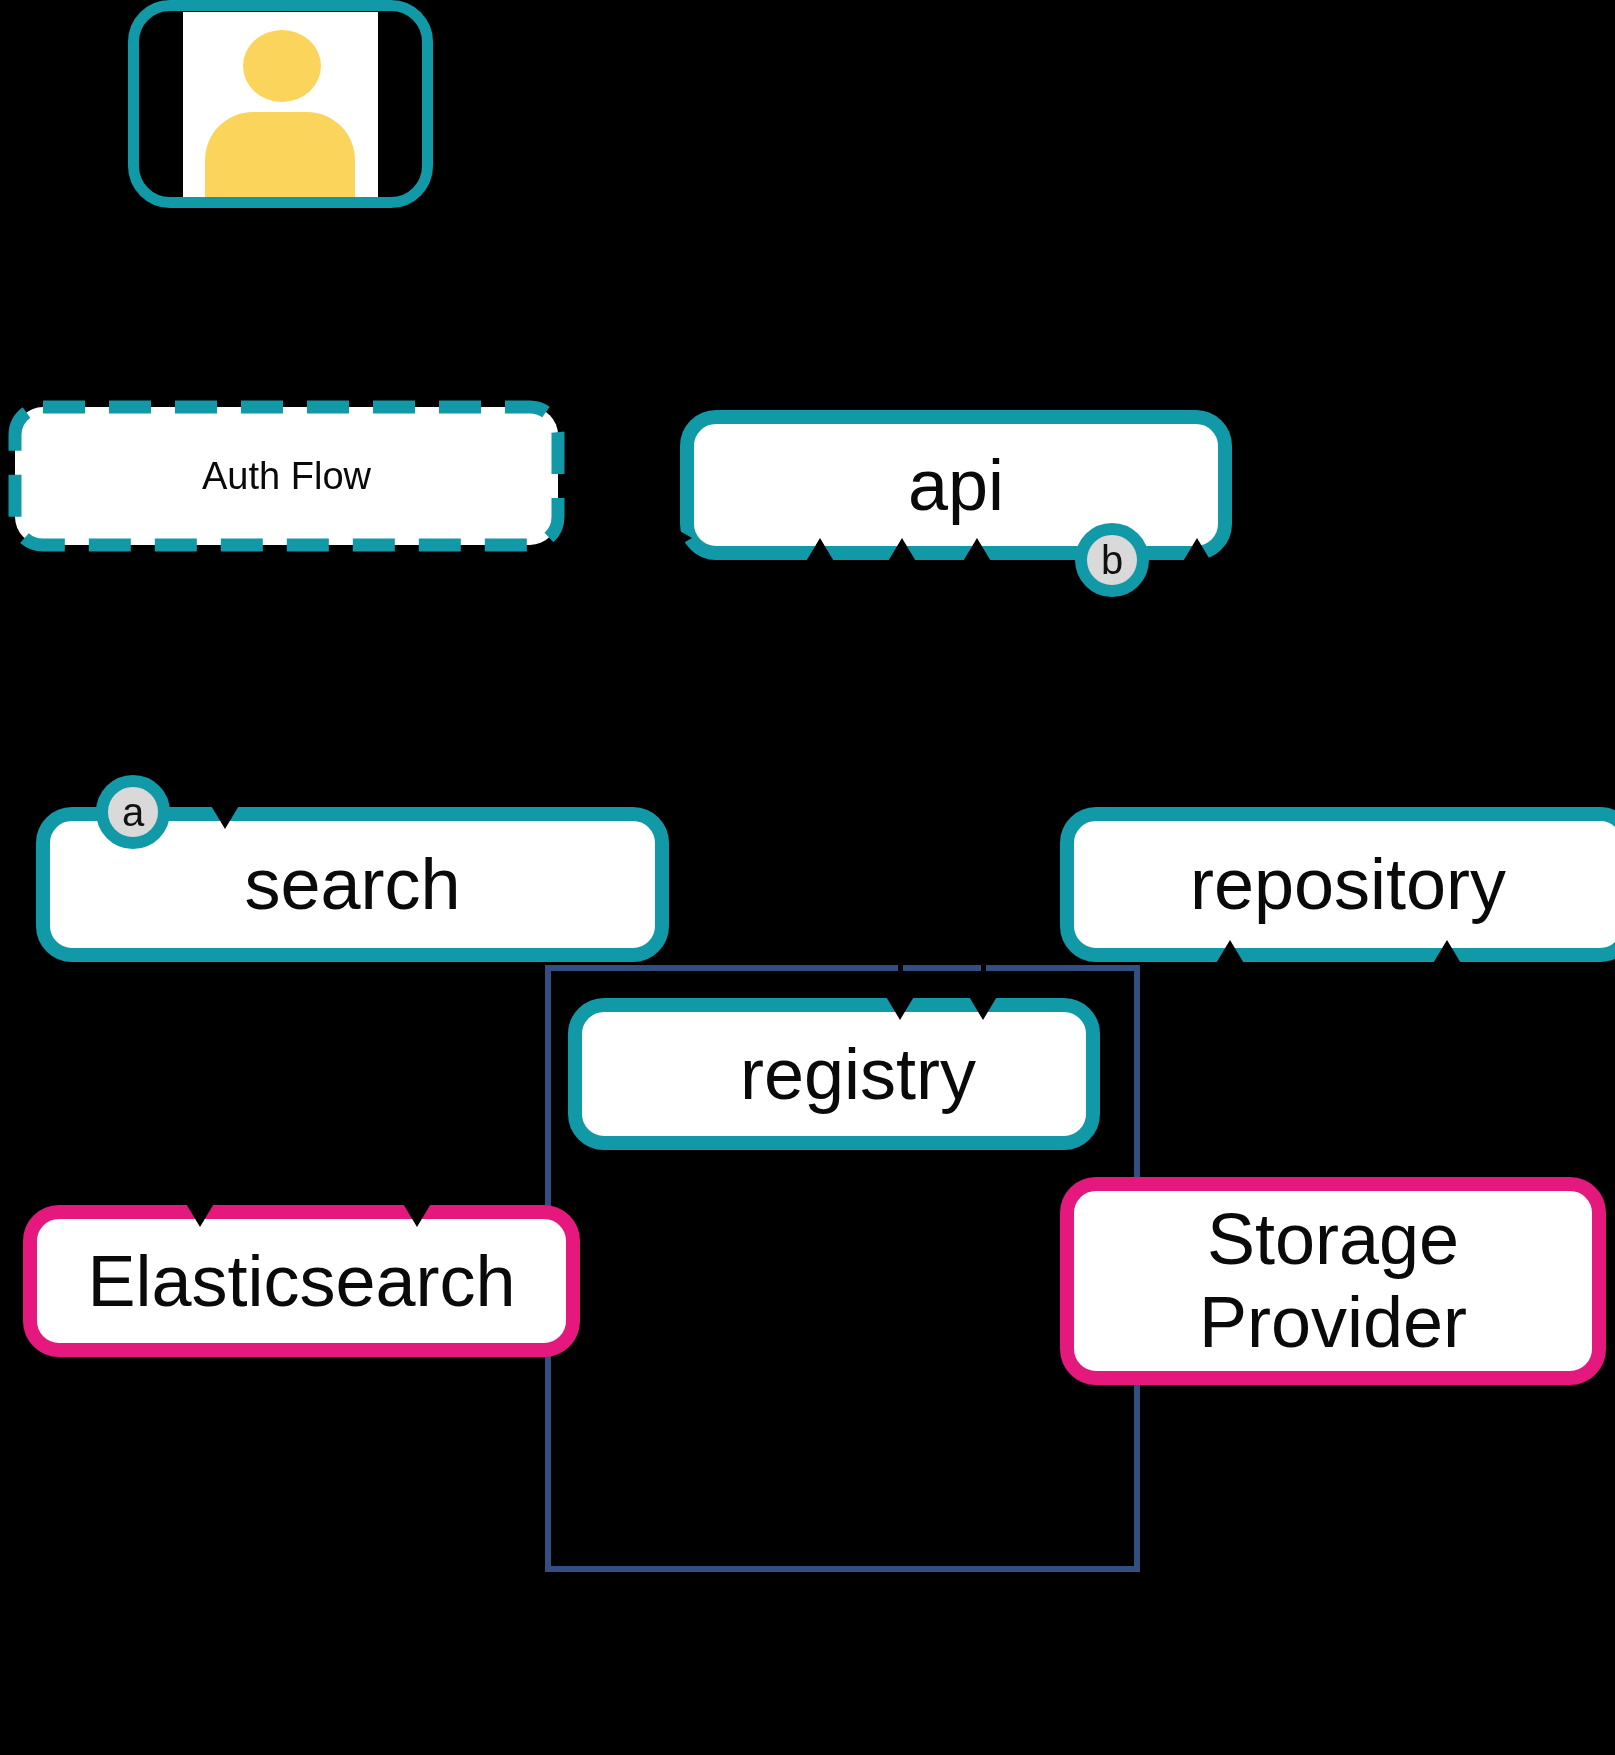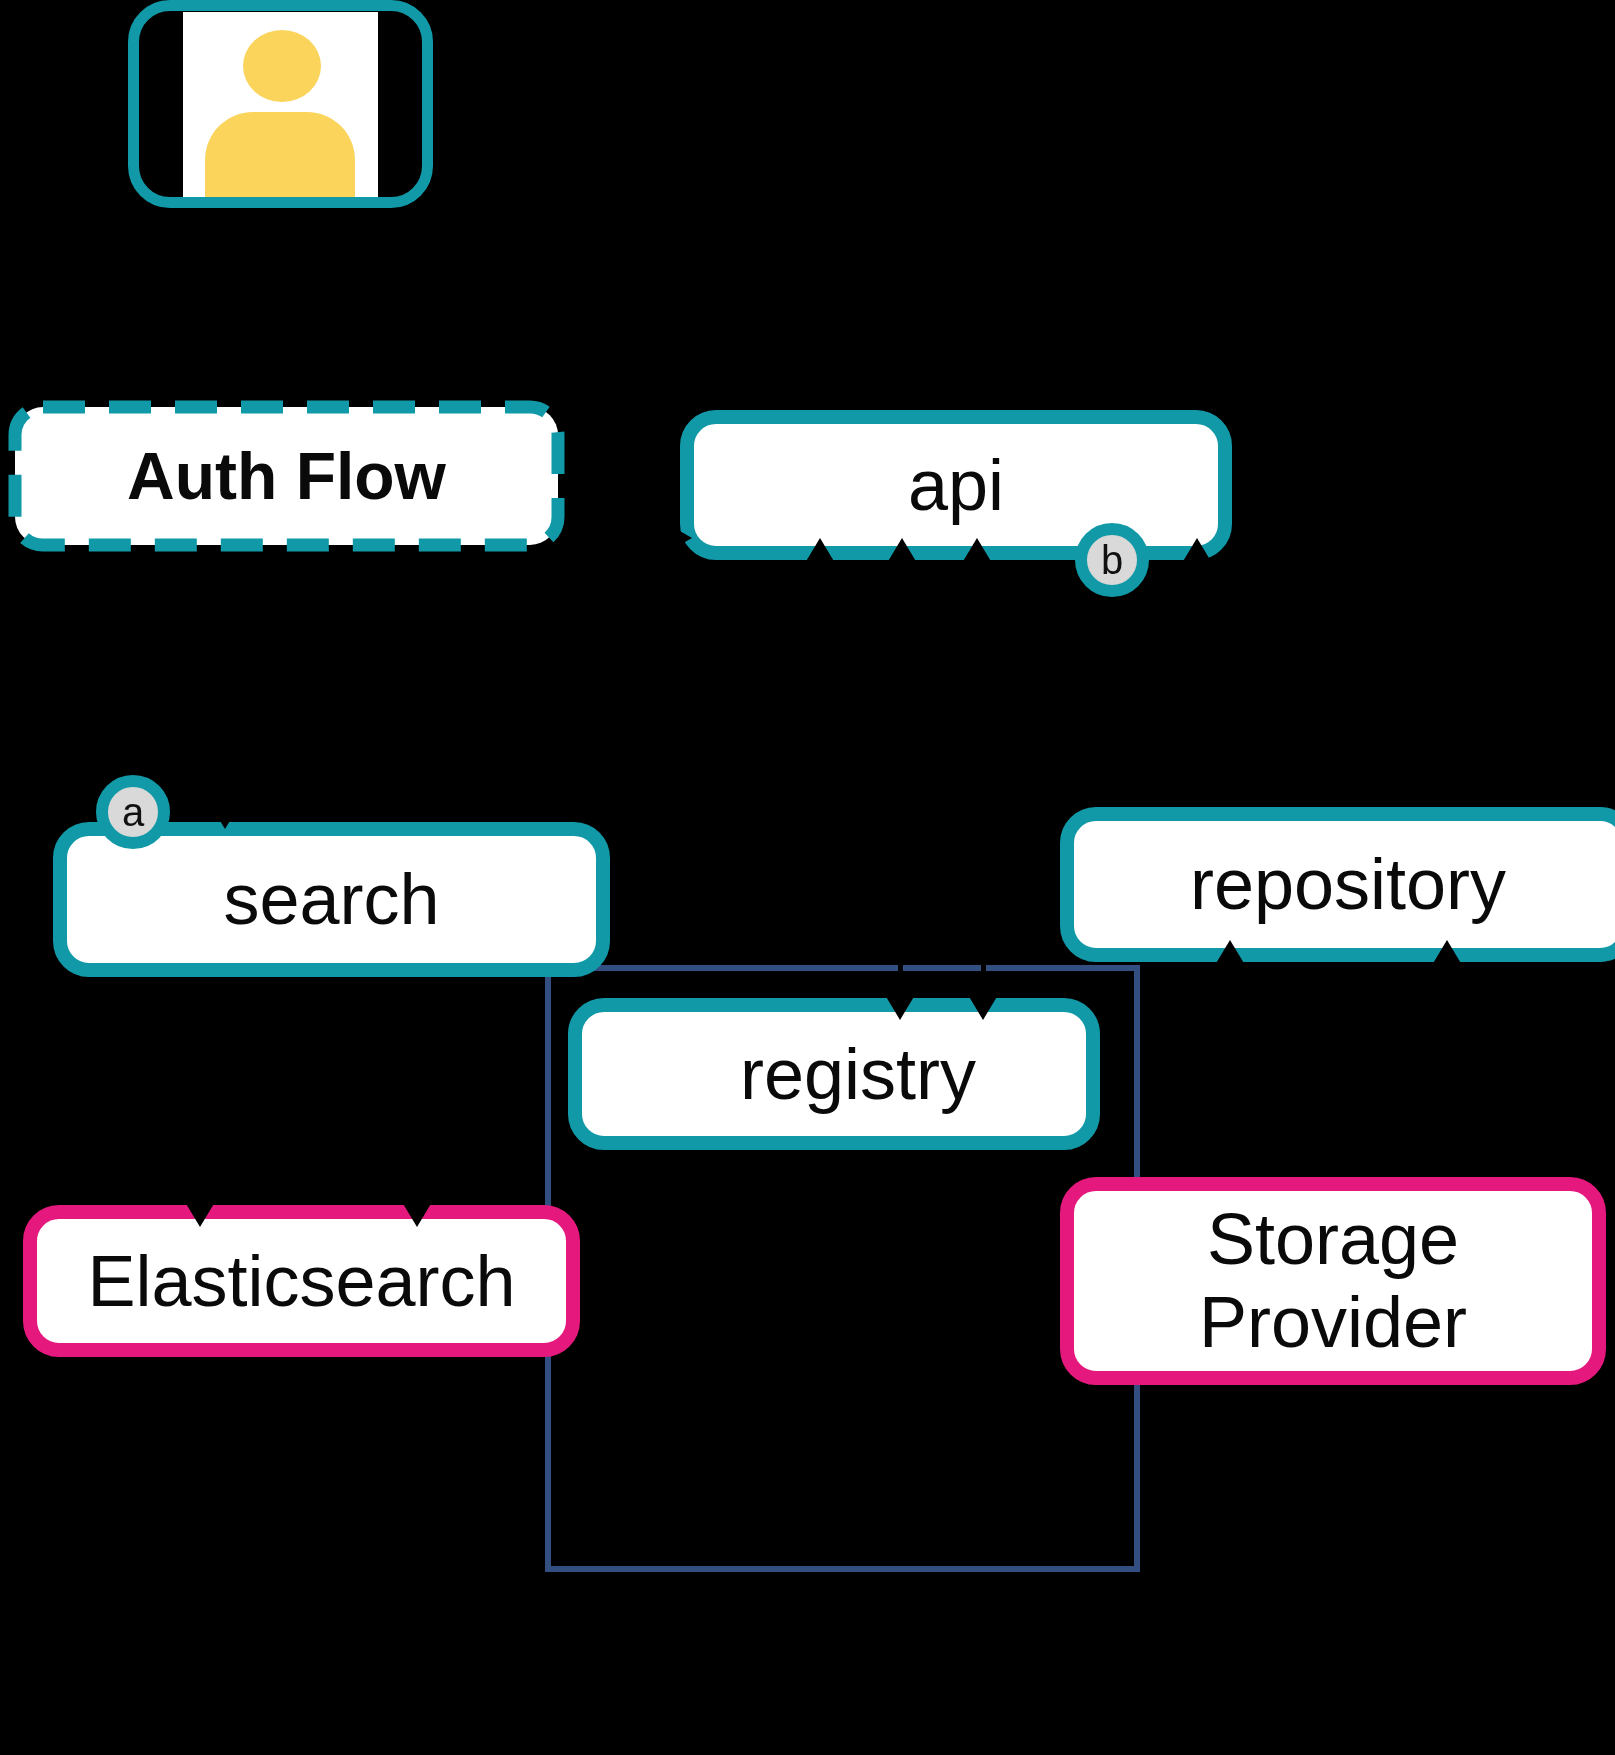--- a/index.html
+++ b/index.html
@@ -14,21 +14,21 @@
     display:flex;align-items:center;justify-content:center;
     font-size:72px;color:#0a0a0a;z-index:2;text-align:center;line-height:1.15;
   }
   .node.pink{border-color:#E5187D;}
   .node .lbl{white-space:pre-line;}
   
   .authflow{position:absolute;left:8px;top:400px;width:557px;height:152px;z-index:2;}
   .authflow svg{position:absolute;left:0;top:0;}
   .authflow .lbl{
     position:absolute;inset:0;display:flex;align-items:center;justify-content:center;
-    font-size:66px;color:#0a0a0a;font-weight:bold;
+    font-size:38px;color:#0a0a0a;
   }
   
   .user-card{
     position:absolute;left:128px;top:0px;width:305px;height:208px;box-sizing:border-box;
     border:11px solid #1299A8;border-radius:42px;background:transparent;z-index:2;
   }
   .user-card .photo{position:absolute;left:44px;top:1px;width:195px;height:185px;background:#fff;overflow:hidden;}
   .user-card .head{position:absolute;left:60px;top:18px;width:78px;height:72px;border-radius:50%;background:#FBD45C;}
   .user-card .torso{position:absolute;left:22px;top:100px;width:150px;height:86px;border-radius:48px 48px 0 0;background:#FBD45C;}
   
@@ -44,21 +44,21 @@
     font-size:40px;color:#111;
   }
   
   .ah{position:absolute;width:0;height:0;z-index:3;}
   .ah.down{border-left:18px solid transparent;border-right:18px solid transparent;border-top:30px solid #000;}
   .ah.up{border-left:18px solid transparent;border-right:18px solid transparent;border-bottom:30px solid #000;}
   .ah.right{border-top:16px solid transparent;border-bottom:16px solid transparent;border-left:28px solid #000;}
   .stub{position:absolute;width:5px;height:36px;background:#000;z-index:3;}
   
   .n-api{left:680px;top:410px;width:552px;height:150px;}
-  .n-search{left:53px;top:807px;width:557px;height:155px;margin-top:15px;}
+  .n-search{left:36px;top:807px;width:633px;height:155px;}
   .n-repository{left:1060px;top:807px;width:576px;height:155px;}
   .n-registry{left:568px;top:998px;width:532px;height:152px;padding-left:48px;}
   .n-elasticsearch{left:23px;top:1205px;width:557px;height:152px;}
   .n-storage{left:1060px;top:1177px;width:546px;height:208px;align-items:center;}
   .n-database{left:553px;top:1398px;width:558px;height:152px;}
 </style>
 </head>
 <body>
 
 <div class="stage">

